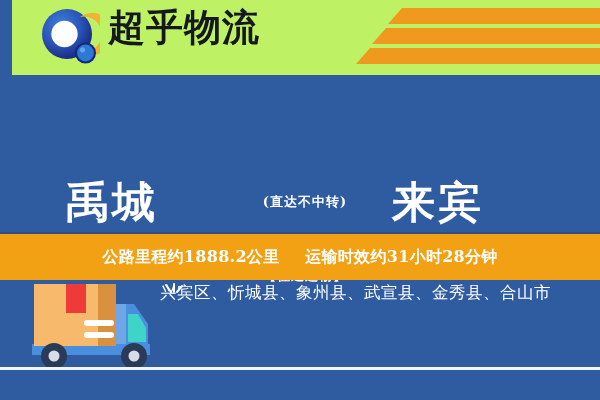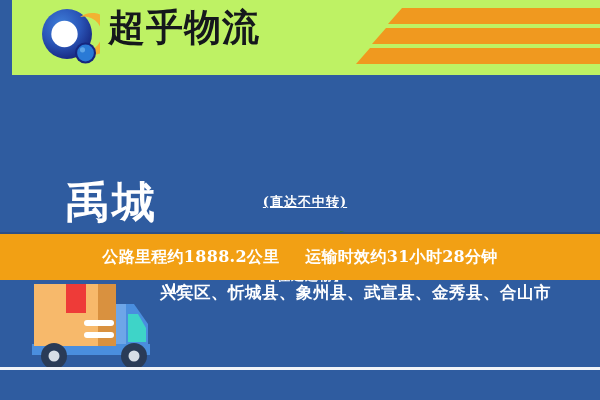--- a/index.html
+++ b/index.html
@@ -74,21 +74,21 @@
     text-align:center;
   }
   .mid-top,.mid-bottom{
     font-family:"DejaVu Serif","Liberation Serif",serif;
     font-size:13px;
     font-weight:bold;
     color:#ffffff;
     white-space:nowrap;
     letter-spacing:1px;
   }
-  .mid-top{margin-bottom:20px;text-decoration:underline;}
+  .mid-top{margin-bottom:20px;}
   .arrows{width:160px;height:34px;margin:0 -15px 2px -15px;}
   .mid-bottom{margin-top:2px;}
 
   
   .infobar{
     position:absolute;left:0;top:232px;
     width:600px;height:48px;
     background:#f2a014;
     border-top:2px solid #2d4f86;
     box-sizing:border-box;
@@ -102,21 +102,21 @@
     white-space:nowrap;
     letter-spacing:0.3px;
   }
   .infobar-gap{display:inline-block;width:14px;}
 
   
   .districts{
     position:absolute;left:160px;top:282px;
     width:430px;
     font-family:"DejaVu Serif","Liberation Serif",serif;
-    font-weight:bold;
+    font-weight:normal;
     font-size:16.5px;
     color:#ffffff;
     white-space:nowrap;
     letter-spacing:0.5px;
   }
 
   
   .truck{
     position:absolute;left:22px;top:272px;
     width:150px;height:105px;
@@ -179,20 +179,21 @@
           <g fill="#ffffff" stroke="#1e7a3c" stroke-width="1.6" stroke-linejoin="miter">
             <polygon points="158,11 116,1 116,7 36,7 36,15 116,15 116,21"></polygon>
             <polygon points="2,23 44,33 44,27 124,27 124,19 44,19 44,13"></polygon>
           </g>
         </svg>
       </div>
 
       <div class="mid-bottom">【往返运输】</div>
     </div>
 
+    <div class="city city-to">来宾</div>
   </div>
 
   <div class="infobar">
     <div class="infobar-text">
       <span>公路里程约1888.2公里</span>
       <span class="infobar-gap"></span>
       <span>运输时效约31小时28分钟</span>
     </div>
   </div>
 

